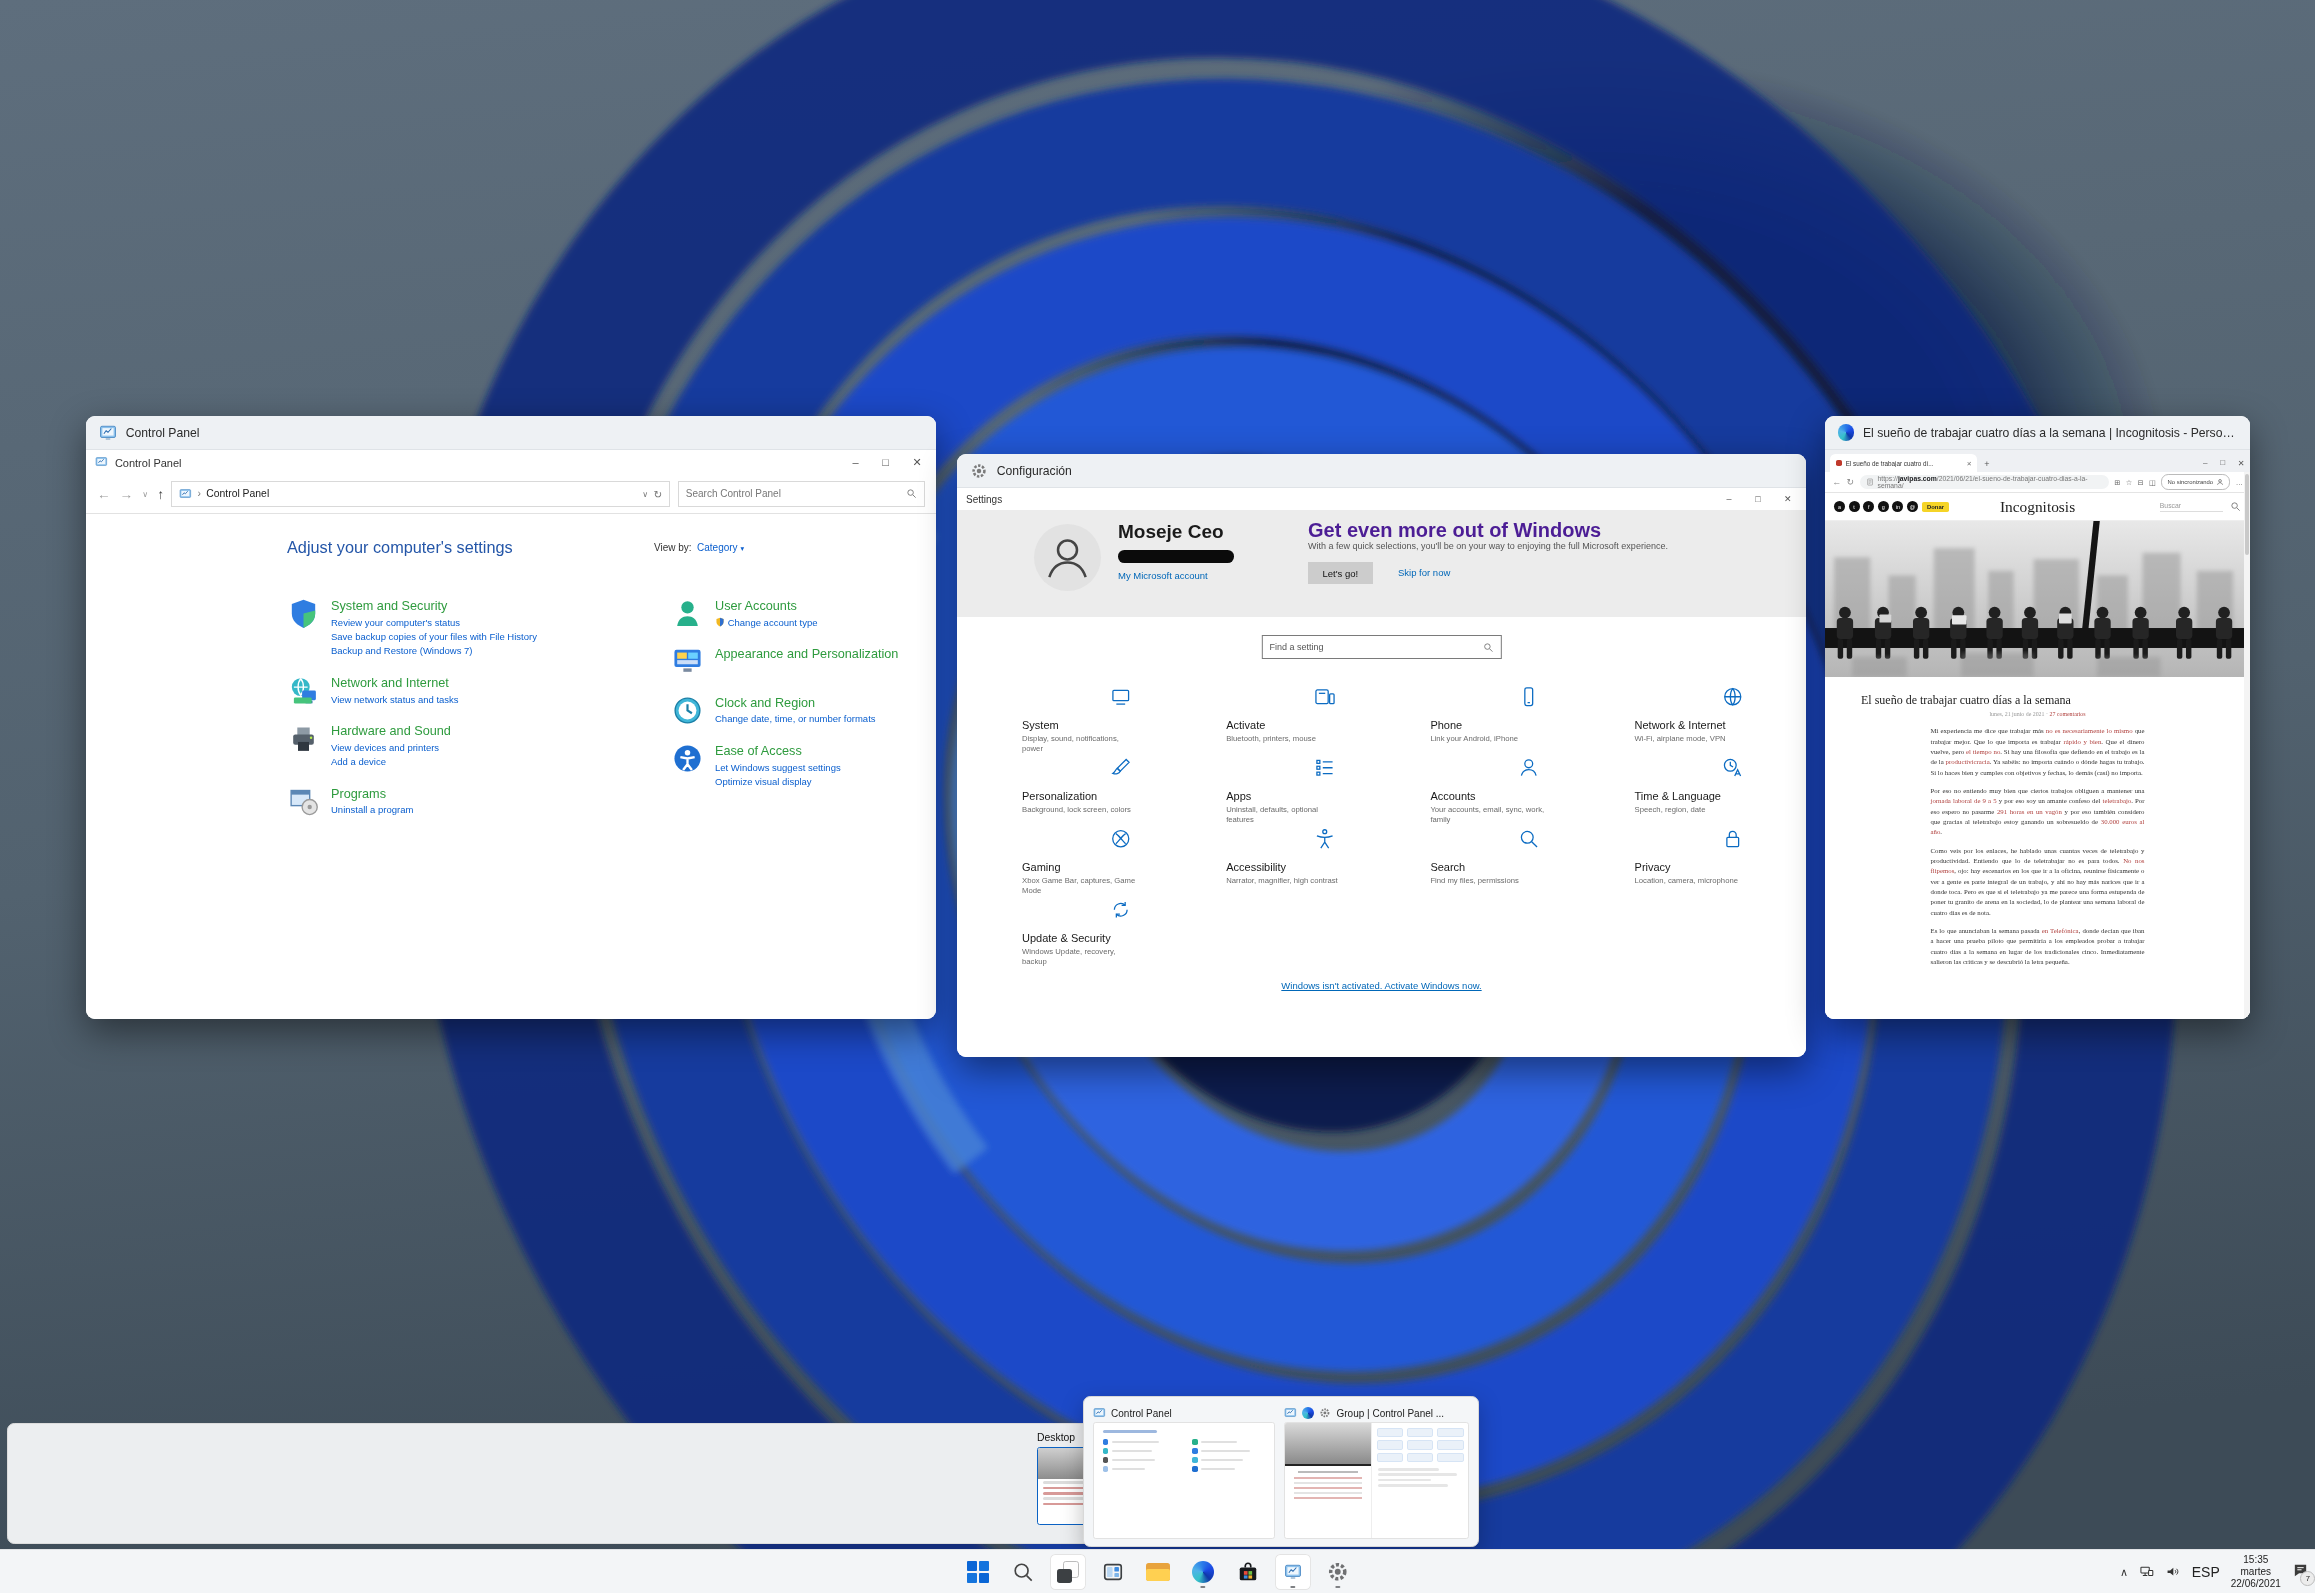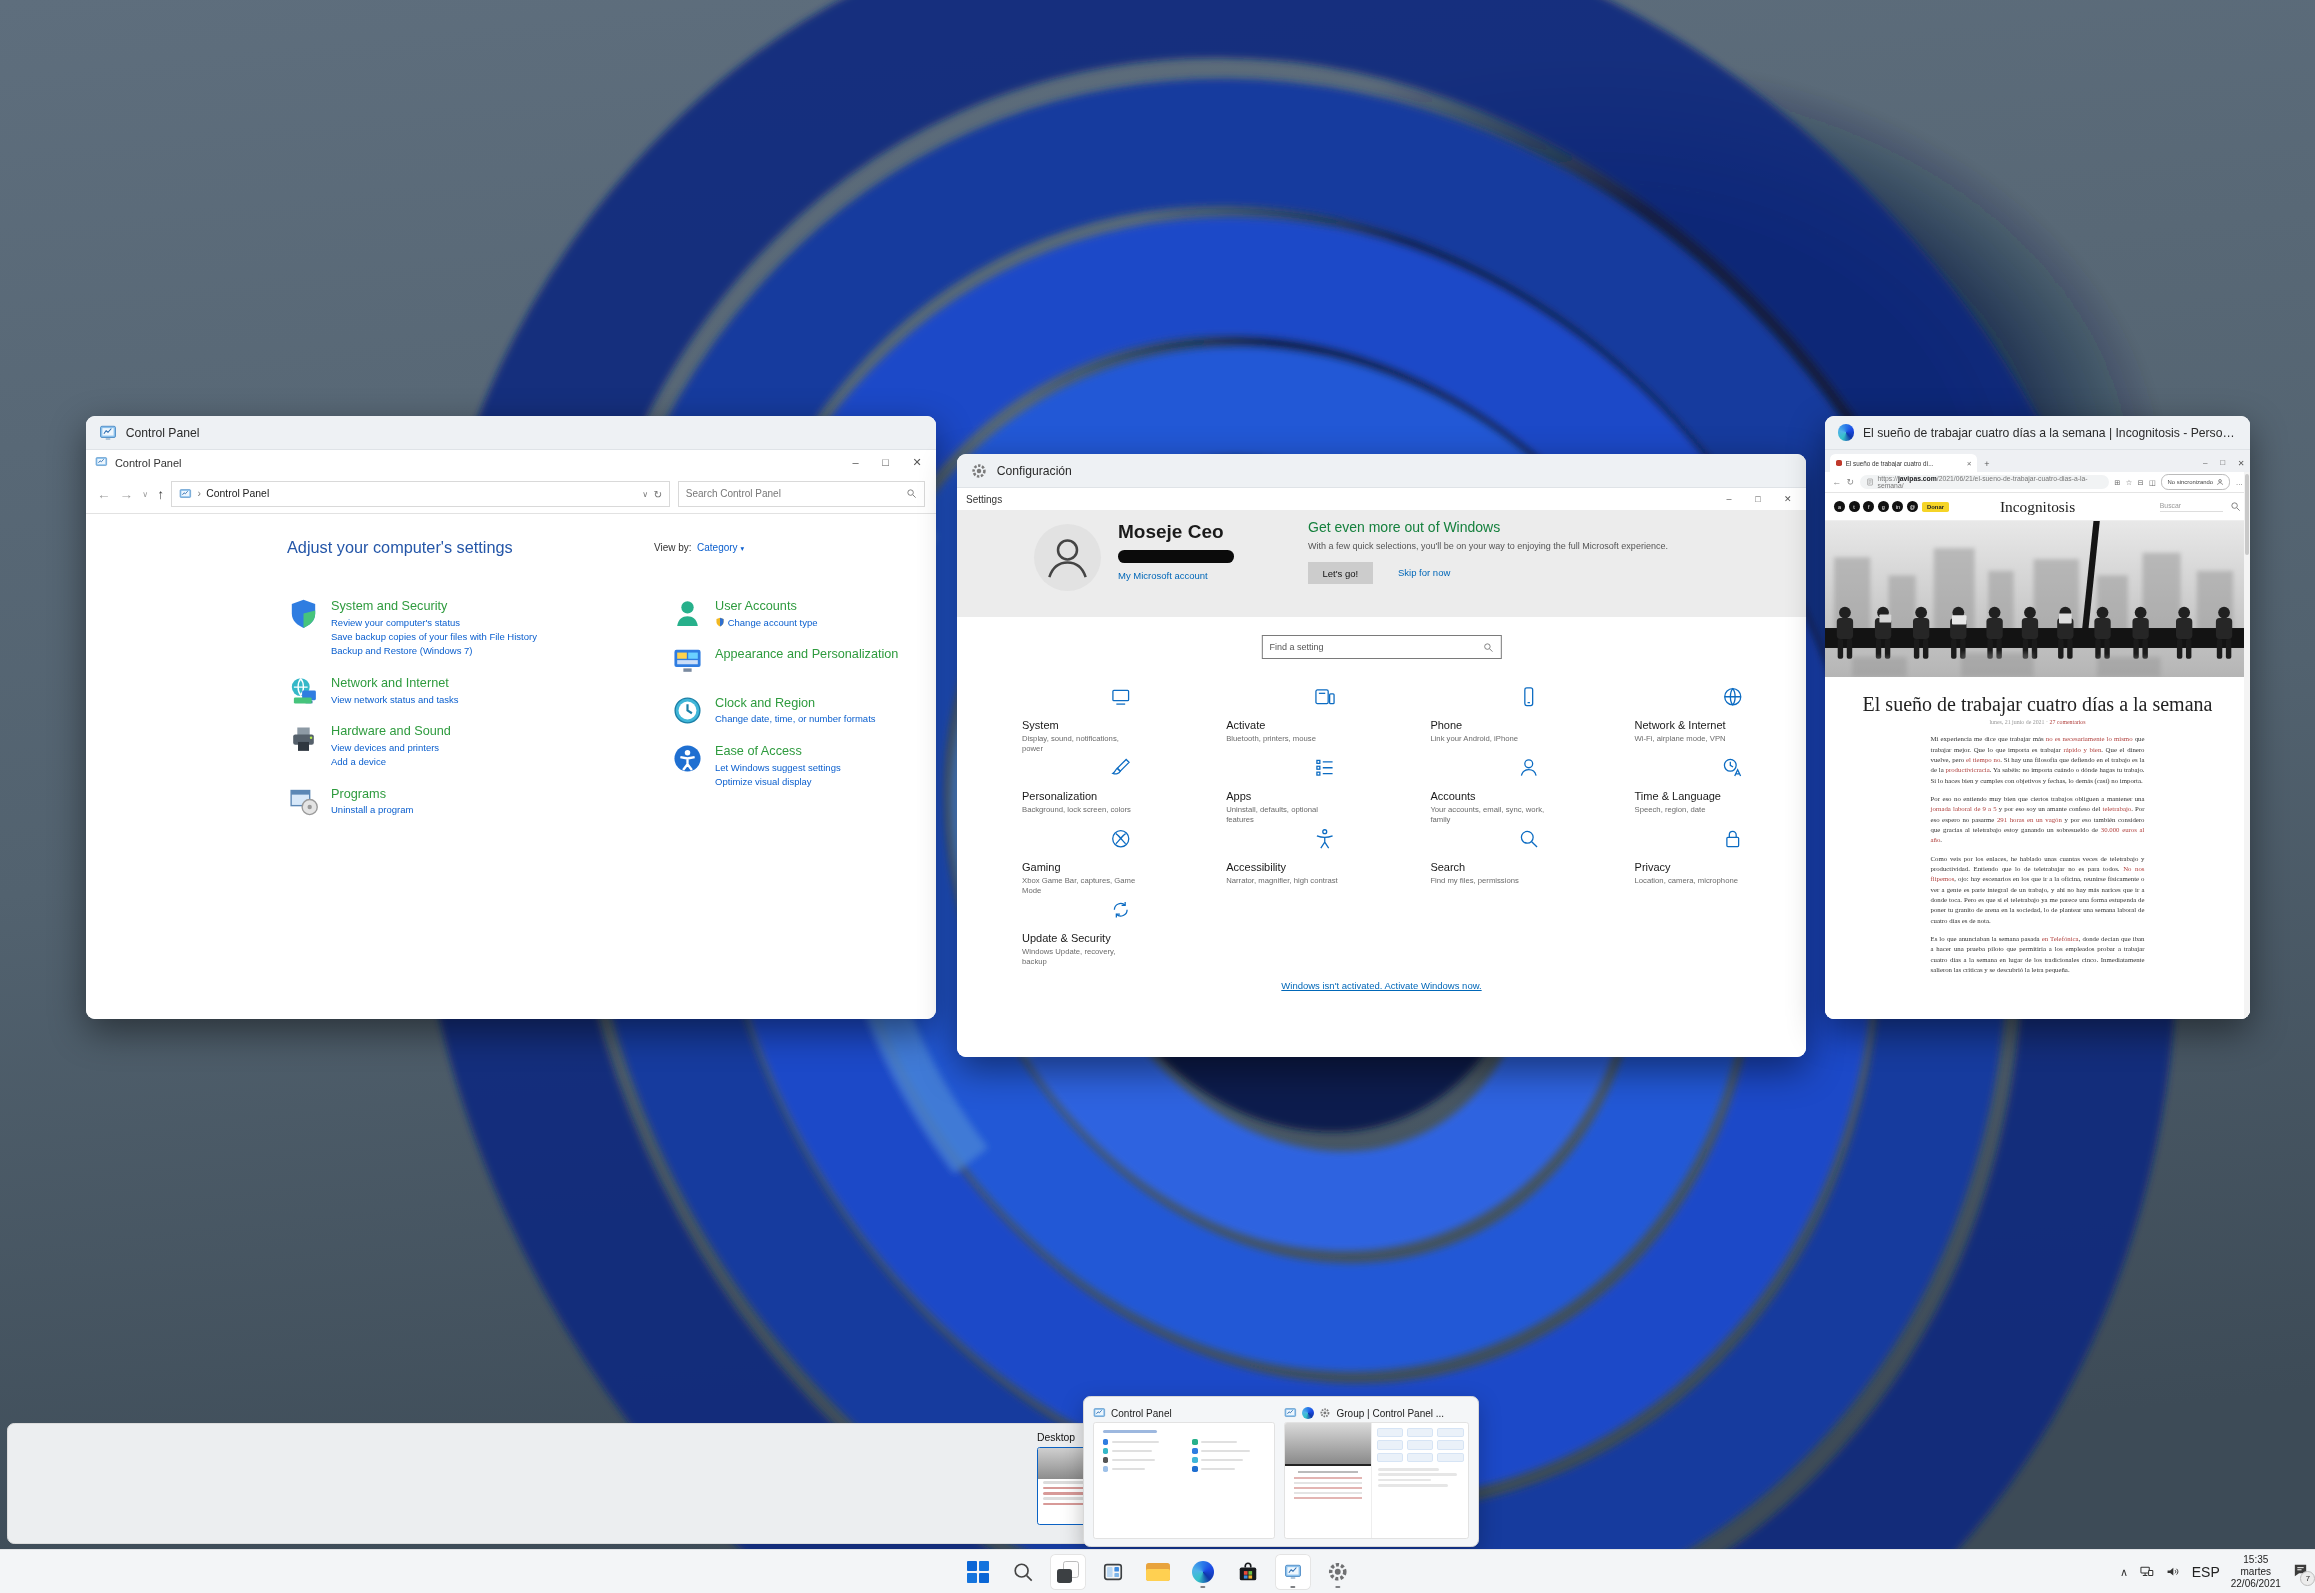--- a/index.html
+++ b/index.html
@@ -48,21 +48,21 @@
   .cat-link .ic{vertical-align:-1.8px;margin-right:2.7px;}
 
   
   .set-titlebar{height:22px;display:flex;align-items:center;padding:0 9px;}
   .set-title{font-size:10px;color:#333;flex:1;}
   .set-band{position:absolute;left:0;right:0;top:22px;height:107px;background:#ececec;}
   .avatar{position:absolute;left:77px;top:13.6px;width:67px;height:67px;border-radius:50%;background:#e2e2e2;}
   .set-name{position:absolute;left:161px;top:11px;font-size:19px;font-weight:bold;color:#1a1a1a;}
   .redact{position:absolute;left:161px;top:40px;width:116px;height:12.7px;border-radius:6.3px;background:#0b0b0b;}
   .set-acct{position:absolute;left:161px;top:60px;font-size:9.5px;color:#0067b8;text-decoration:none;}
-  .promo-t{position:absolute;left:351px;top:9px;font-size:14px;font-weight:normal;color:#15803d;}
+  .promo-t{position:absolute;left:351px;top:9px;font-size:20px;font-weight:bold;color:#4c1d95;}
   .promo-s{position:absolute;left:351px;top:31px;width:425px;font-size:9px;color:#555;}
   .promo-b{position:absolute;left:351px;top:52px;height:22px;padding:0 14.5px;background:#cccccc;border:none;font-size:9.5px;color:#111;display:flex;align-items:center;}
   .promo-skip{position:absolute;left:441px;top:57px;font-size:9.5px;color:#0067b8;text-decoration:none;}
   .set-searchbox{position:absolute;left:50%;transform:translateX(-50%);top:147px;width:224px;height:22px;border:1.4px solid #7a7a7a;display:flex;align-items:center;padding:0 7.2px;font-size:9px;color:#555;background:#fff;}
   .set-searchbox .spacer{flex:1;}
   .set-grid{position:absolute;left:65px;top:195px;display:grid;grid-template-columns:repeat(4,197px);column-gap:7.2px;row-gap:20px;}
   .tile{display:flex;gap:11px;text-decoration:none;height:51px;flex-direction:column;}
   .tile .ic{flex:0 0 23.5px;height:23.5px;color:#0b6bc2;margin-top:1.8px;}
   .tile-title{font-size:11px;color:#1a1a1a;margin-bottom:2.7px;}
   .tile-sub{font-size:7.7px;color:#6b6b6b;line-height:1.35;width:118px;}
@@ -84,21 +84,21 @@
   .profile-pill{height:13.6px;border:0.9px solid #bbb;border-radius:7.2px;display:flex;align-items:center;gap:2.7px;padding:0 5.4px;font-size:5.9px;color:#444;}
   .br-sitebar{height:27px;display:flex;align-items:center;padding:0 9px;border-bottom:0.9px solid #eee;background:#fff;position:relative;}
   .socials{display:flex;gap:3.6px;align-items:center;}
   .soc{width:11px;height:11px;border-radius:50%;background:#111;color:#fff;font-size:5.4px;display:flex;align-items:center;justify-content:center;}
   .donate{margin-left:4.5px;height:10px;background:#f5d427;border-radius:1.8px;font-size:5.9px;font-weight:bold;color:#222;display:flex;align-items:center;padding:0 4.5px;}
   .sitename{position:absolute;left:50%;transform:translateX(-50%);font-family:"Liberation Serif",serif;font-size:15.4px;color:#222;}
   .sitesearch{margin-left:auto;display:flex;align-items:center;gap:7.2px;font-size:6.8px;color:#999;}
   .sitesearch .line{width:63px;border-bottom:0.9px solid #ddd;height:9px;}
   .br-hero{height:156px;}
   .br-article{position:relative;height:345px;background:#fff;}
-  .art-title{font-family:"Liberation Serif",serif;font-size:20px;color:#222;text-align:center;margin:12.7px 36px 3.6px;}
+  .art-title{font-family:"Liberation Serif",serif;font-size:12px;color:#222;text-align:left;margin:12.7px 36px 3.6px;}
   .art-meta{text-align:center;font-size:5.9px;color:#999;font-family:"Liberation Serif",serif;}
   .art-meta .cm{color:#b0413e;}
   .art-body{width:214px;margin:9px auto 0;}
   .art-body p{font-family:"Liberation Serif",serif;font-size:6.8px;line-height:1.52;color:#333;text-align:justify;margin:0 0 8.1px;}
   .art-body a{color:#b0413e;text-decoration:none;}
   .br-scroll{position:absolute;top:22px;right:0;width:6.3px;bottom:0;background:#f4f4f4;}
   .br-scroll i{position:absolute;top:1.8px;left:0.9px;width:4.5px;height:81px;background:#c9c9c9;border-radius:2.7px;}
 
   
   .bottom-panel{position:absolute;left:7.2px;top:1423px;width:1469px;height:119px;background:#eceef0;border:0.9px solid #dcdcdc;border-radius:7.2px;}

